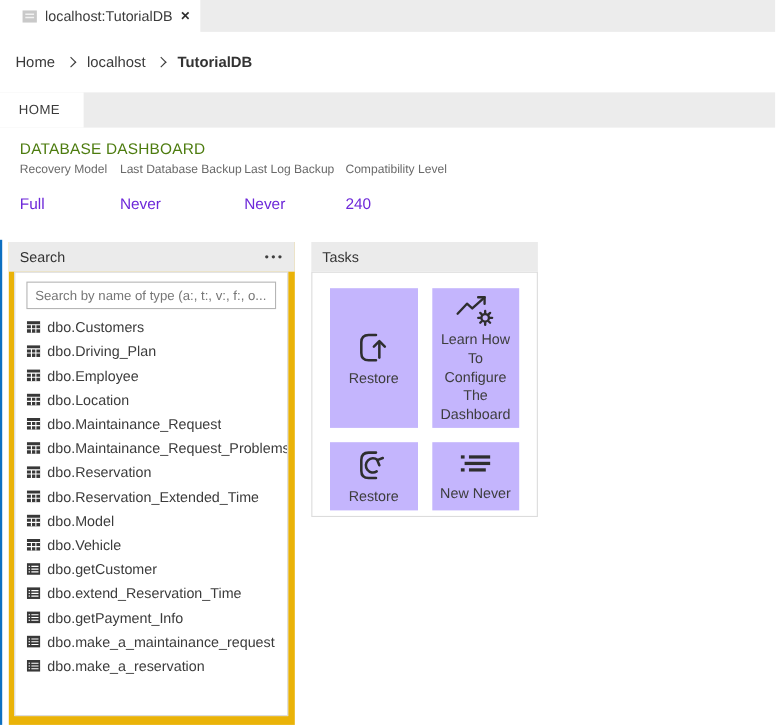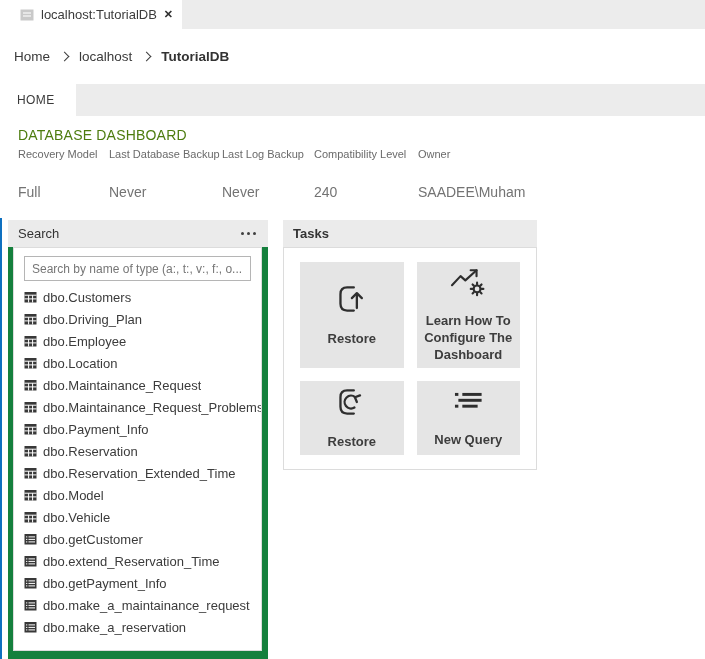--- a/index.html
+++ b/index.html
@@ -28,49 +28,49 @@
   .navtab{position:absolute;left:0;top:0;width:76px;height:32px;background:#fff;display:flex;
           align-items:center;padding-left:17px;box-sizing:border-box;font-size:12px;
           color:#3a3a3a;letter-spacing:.4px;cursor:pointer;}
 
   
   .dash-title{position:absolute;top:127px;left:18px;font-size:14px;color:#4d7c0f;letter-spacing:.2px;}
   .props{position:absolute;top:148px;left:18px;display:flex;}
   .prop{display:flex;flex-direction:column;}
   .prop:nth-child(1){width:91px}.prop:nth-child(2){width:113px}
   .prop:nth-child(3){width:92px}.prop:nth-child(4){width:104px}
-  .prop-label{font-size:11px;color:#6a6a6a;margin-bottom:5px;white-space:nowrap;}
-  .prop-value{font-size:14px;color:#737373;white-space:nowrap;margin-top:19px;}
+  .prop-label{font-size:11px;color:#6a6a6a;margin-bottom:17px;white-space:nowrap;}
+  .prop-value{font-size:14px;color:#6d28d9;white-space:nowrap;}
 
   
   .focus-line{position:absolute;left:0;top:218px;bottom:0;width:2px;background:#0e70c0;}
 
   .widget-header{height:27px;display:flex;align-items:center;justify-content:space-between;
                  padding:0 10px;font-size:13px;color:#333;background:#ebebeb;box-sizing:border-box;}
   .dots{display:flex;gap:3px;cursor:pointer;padding:4px 2px;}
   .dots i{width:3px;height:3px;border-radius:50%;background:#3f3f3f;}
 
-  .search-widget{position:absolute;left:8px;top:220px;width:260px;bottom:0;background:#15803d;}
+  .search-widget{position:absolute;left:8px;top:220px;width:260px;bottom:0;background:#eab308;}
   .search-content{position:absolute;left:5px;right:6px;top:27px;bottom:8px;background:#fff;
                   border:1px solid #dcdcdc;overflow:hidden;}
   .search-input{display:block;width:calc(100% - 20px);margin:8px auto 5px;height:25px;
                 box-sizing:border-box;border:1px solid #b5b5b5;font-size:12px;padding:0 7px;
                 font-family:"Liberation Sans",sans-serif;color:#333;outline:none;}
   .search-input::placeholder{color:#767676;}
   .list-item{display:flex;align-items:center;height:22px;padding-left:10px;font-size:13px;
              color:#3b3b3b;white-space:nowrap;overflow:hidden;cursor:pointer;}
   .obj-icon{display:flex;margin-right:6px;flex:none;}
   .obj-name{overflow:hidden;}
 
-  .tasks-widget{position:absolute;left:283px;top:220px;width:254px;height:250px;font-weight:bold;}
+  .tasks-widget{position:absolute;left:283px;top:220px;width:206px;height:250px;}
   .tasks-content{position:absolute;left:0;right:0;top:27px;bottom:0;background:#fff;
                  border:1px solid #dcdcdc;box-sizing:border-box;padding:14px 16px;
                  display:grid;grid-template-columns:1fr 1fr;grid-template-rows:1fr 1fr;gap:13px;}
-  .tile{background:#e5e5e5;display:flex;flex-direction:column;align-items:center;
-        justify-content:center;text-align:center;gap:15px;padding:4px;box-sizing:border-box;
+  .tile{background:#c4b5fd;display:flex;flex-direction:column;align-items:center;
+        justify-content:center;text-align:center;gap:3px;padding:4px;box-sizing:border-box;
         font-size:13px;color:#3d3d3d;line-height:1.3;cursor:pointer;}
   .tile-icon{display:flex;}
   .tile-label{max-width:100px;}
 </style>
 </head>
 <body>
 
 <div class="screen">
 
   <div class="tabstrip">
@@ -113,24 +113,20 @@
       <span class="prop-value">Never</span>
     </div>
     <div class="prop">
       <span class="prop-label">Last Log Backup</span>
       <span class="prop-value">Never</span>
     </div>
     <div class="prop">
       <span class="prop-label">Compatibility Level</span>
       <span class="prop-value">240</span>
     </div>
-    <div class="prop">
-      <span class="prop-label">Owner</span>
-      <span class="prop-value">SAADEE\Muham</span>
-    </div>
   </div>
 
   <div class="focus-line"></div>
 
   <div class="search-widget">
     <div class="widget-header">
       <span>Search</span>
       <span class="dots">
           <i></i>
           <i></i>
@@ -216,34 +212,20 @@
                 <rect x="0.5" y="1" width="12" height="10.5" fill="#383838"></rect>
                 <g stroke="#ffffff" stroke-width="1">
                   <line x1="0.5" y1="4.2" x2="12.5" y2="4.2"></line>
                   <line x1="0.5" y1="7.9" x2="12.5" y2="7.9"></line>
                   <line x1="4.6" y1="4.2" x2="4.6" y2="11.5"></line>
                   <line x1="8.6" y1="4.2" x2="8.6" y2="11.5"></line>
                 </g>
               </svg>
             </span>
             <span class="obj-name">dbo.Maintainance_Request_Problems</span>
-          </div>
-          <div class="list-item">
-            <span class="obj-icon">
-              <svg width="13" height="13" viewBox="0 0 13 13">
-                <rect x="0.5" y="1" width="12" height="10.5" fill="#383838"></rect>
-                <g stroke="#ffffff" stroke-width="1">
-                  <line x1="0.5" y1="4.2" x2="12.5" y2="4.2"></line>
-                  <line x1="0.5" y1="7.9" x2="12.5" y2="7.9"></line>
-                  <line x1="4.6" y1="4.2" x2="4.6" y2="11.5"></line>
-                  <line x1="8.6" y1="4.2" x2="8.6" y2="11.5"></line>
-                </g>
-              </svg>
-            </span>
-            <span class="obj-name">dbo.Payment_Info</span>
           </div>
           <div class="list-item">
             <span class="obj-icon">
               <svg width="13" height="13" viewBox="0 0 13 13">
                 <rect x="0.5" y="1" width="12" height="10.5" fill="#383838"></rect>
                 <g stroke="#ffffff" stroke-width="1">
                   <line x1="0.5" y1="4.2" x2="12.5" y2="4.2"></line>
                   <line x1="0.5" y1="7.9" x2="12.5" y2="7.9"></line>
                   <line x1="4.6" y1="4.2" x2="4.6" y2="11.5"></line>
                   <line x1="8.6" y1="4.2" x2="8.6" y2="11.5"></line>
@@ -438,18 +420,18 @@
             <svg width="34" height="30" viewBox="0 0 30 26">
               <g fill="#2e2e2e">
                 <rect x="10" y="5" width="17" height="2.6"></rect>
                 <rect x="6.5" y="10.2" width="20.5" height="2.6"></rect>
                 <rect x="10" y="15.4" width="13.5" height="2.6"></rect>
                 <rect x="3.5" y="5" width="3" height="2.6"></rect>
                 <rect x="3.5" y="15.4" width="3" height="2.6"></rect>
               </g>
             </svg>
           </span>
-          <span class="tile-label">New Query</span>
+          <span class="tile-label">New Never</span>
         </div>
       </div>
   </div>
 
 </div>
 
 </body></html>

